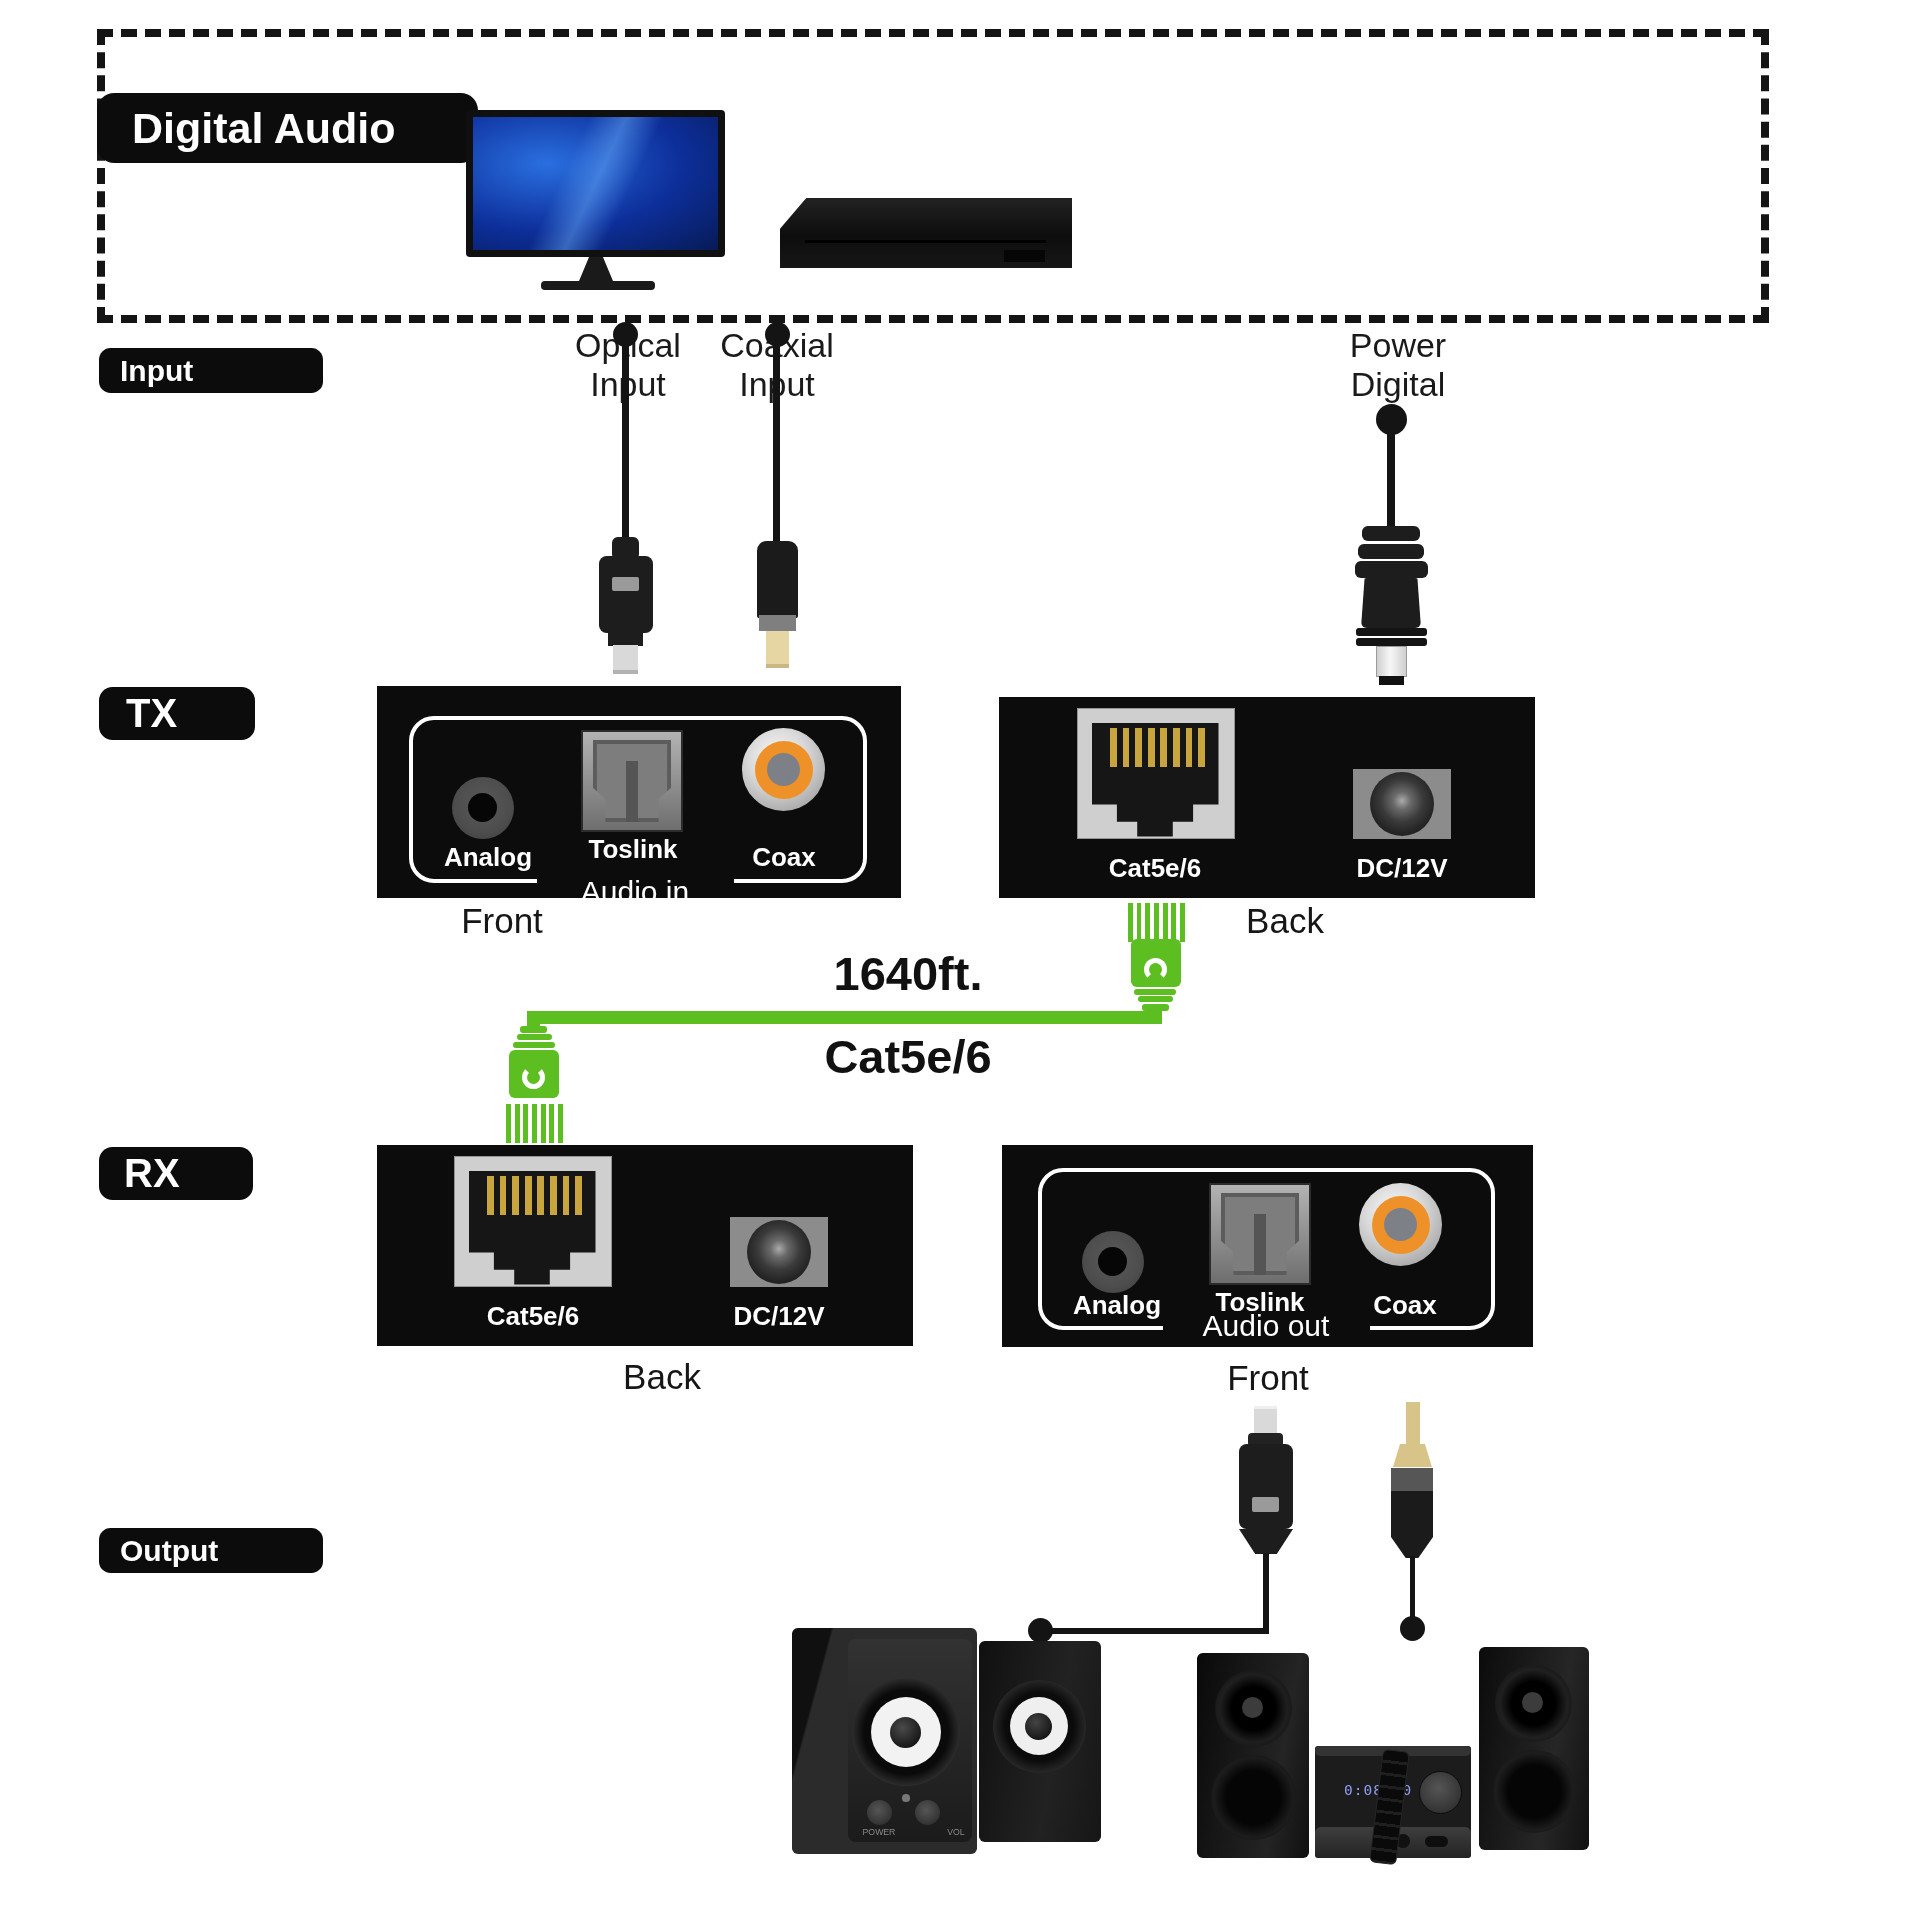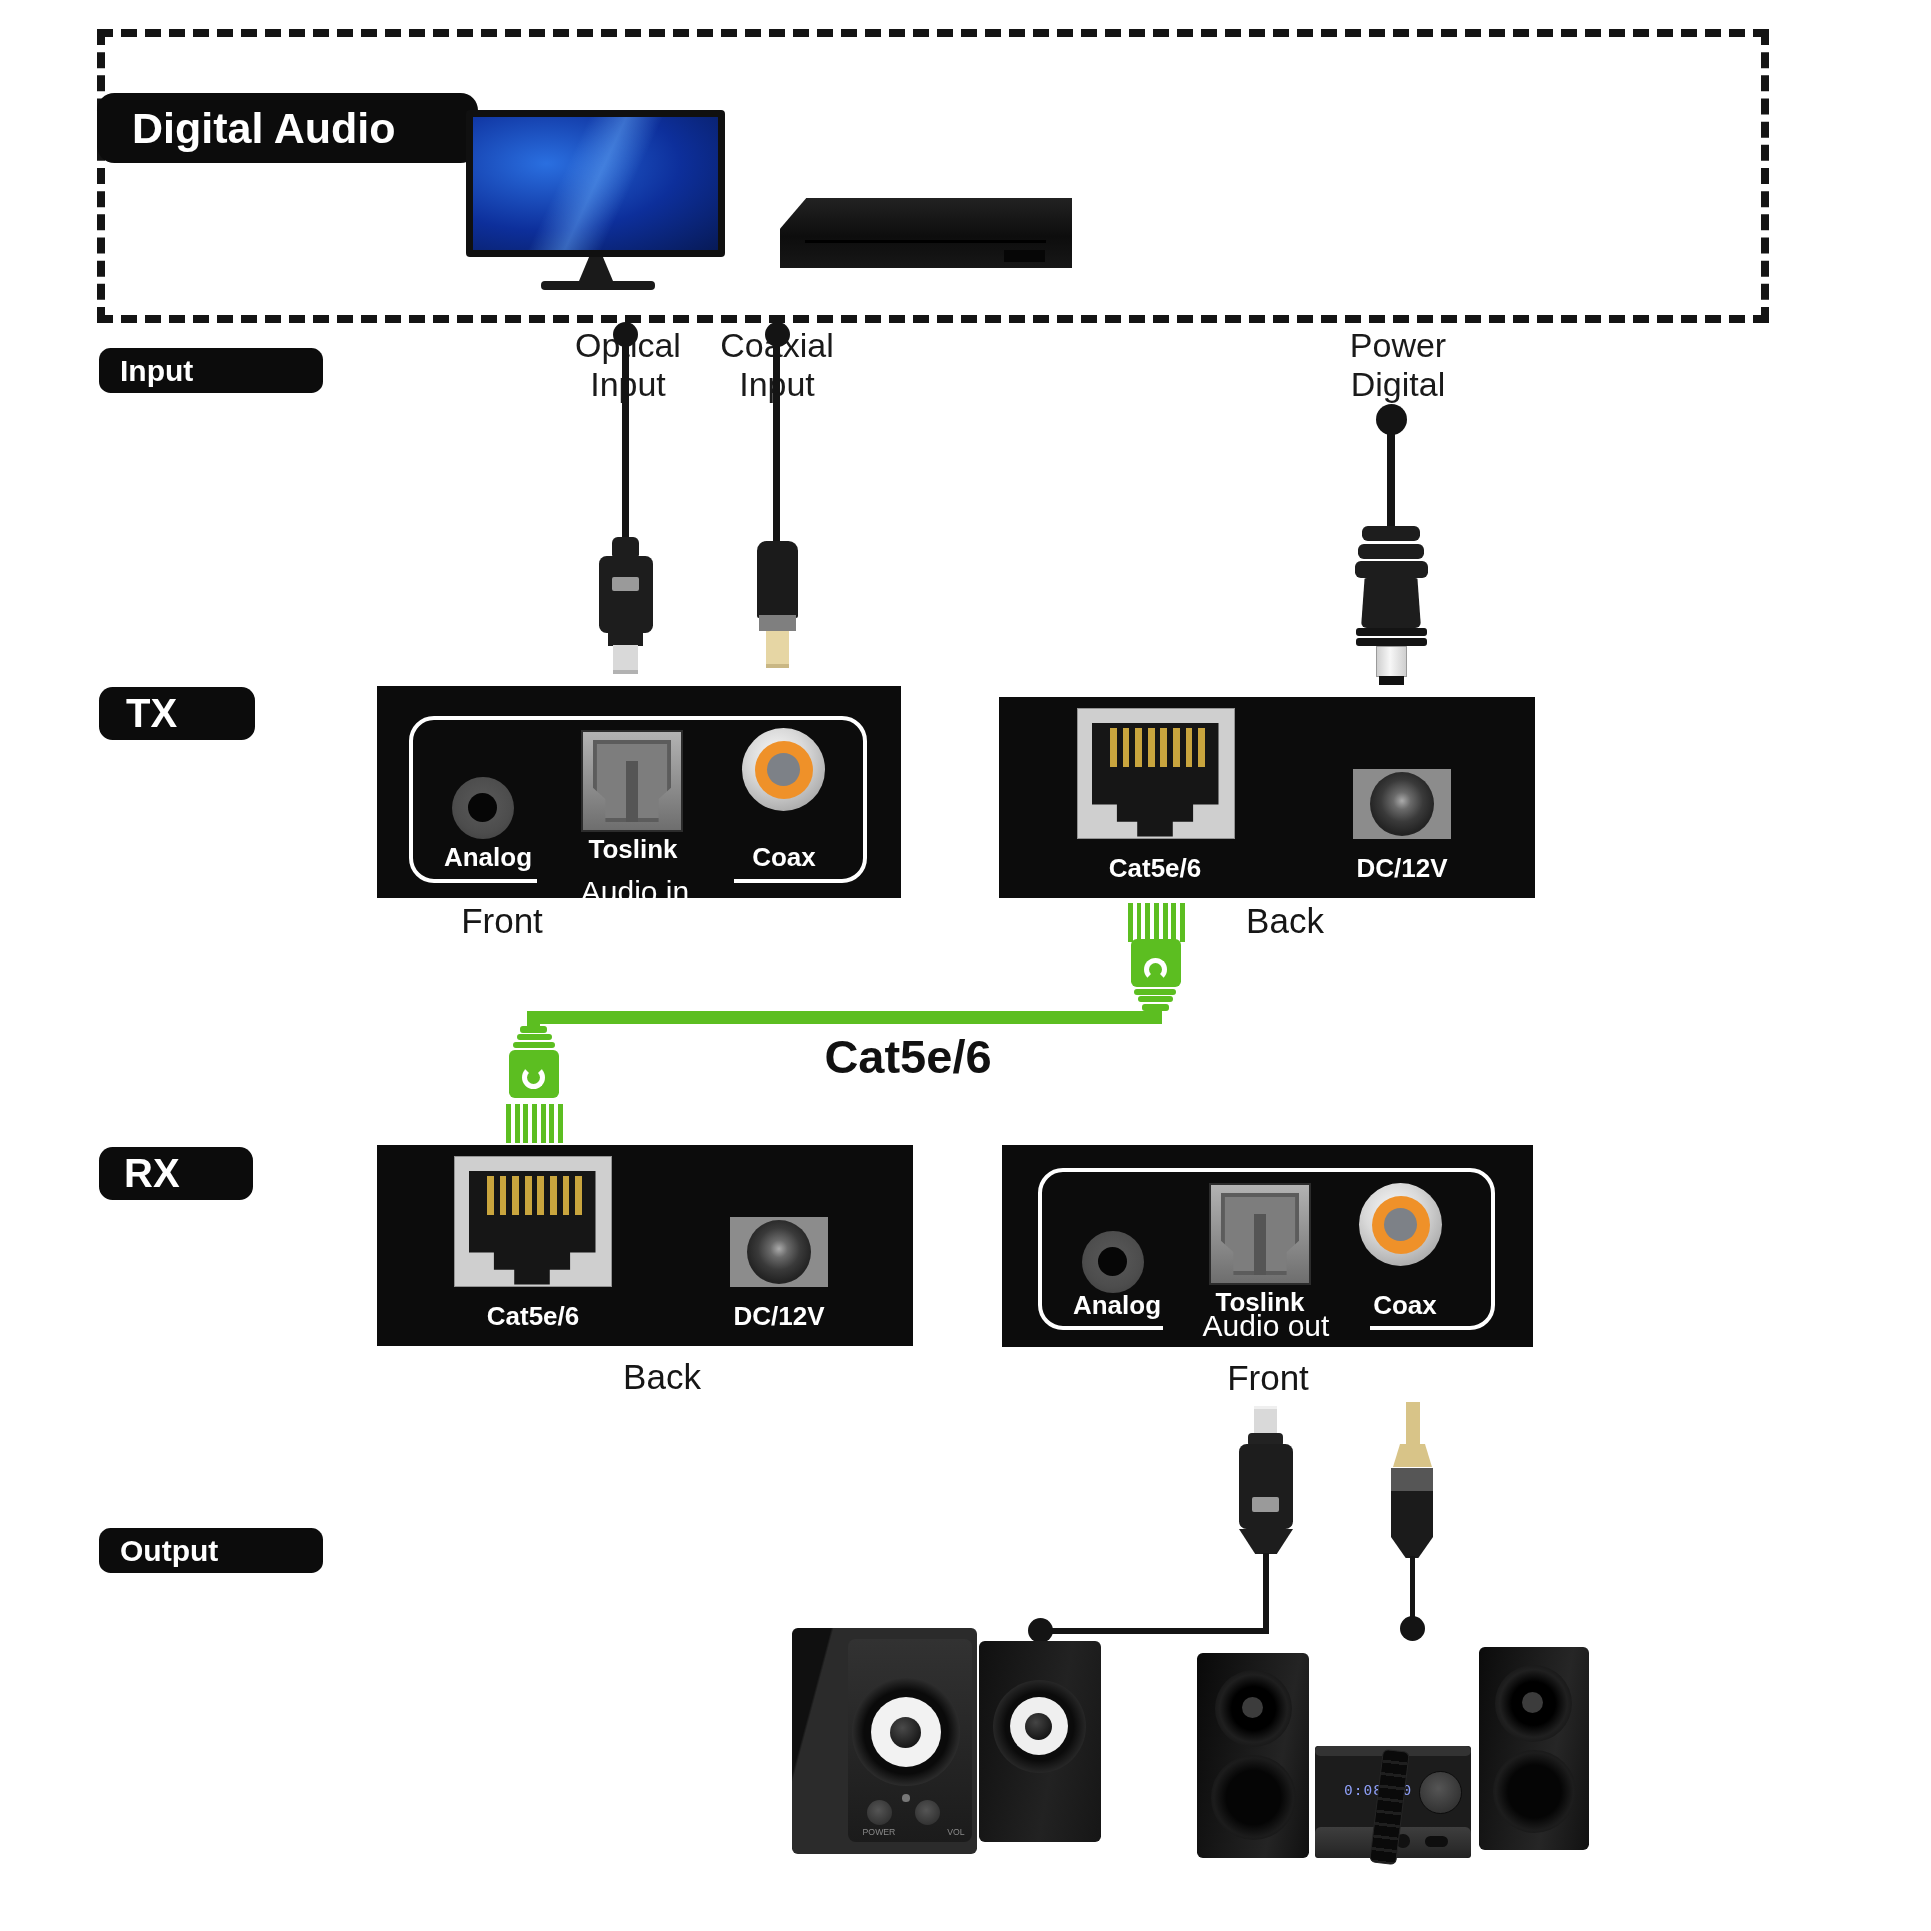--- a/index.html
+++ b/index.html
@@ -199,20 +199,21 @@
     <div class="hline green" style="left:527px;top:1011px;width:635px;height:12.6px;"></div>
 
     <div class="vline green" style="left:527px;top:1011px;width:12.6px;height:17.4px;"></div>
     <div class="grib" style="left:520px;top:1026px;width:27px;height:6.8px;"></div>
     <div class="grib" style="left:517px;top:1034px;width:35px;height:5.8px;"></div>
     <div class="grib" style="left:513px;top:1042px;width:42px;height:5.8px;"></div>
     <div class="gbody" style="left:509px;top:1050px;"></div>
     <div class="gU" style="left:522px;top:1066px;transform:rotate(0deg);"></div>
     <div class="gpins" style="left:506px;top:1104px;"></div>
   </div>
+  <div class="big-note" style="left:763px;top:946px;width:290px;">1640ft.</div>
   <div class="big-note" style="left:763px;top:1029px;width:290px;">Cat5e/6</div>
 
   <div class="chip" style="left:99px;top:1147px;width:129px;height:53px;border-radius:13.5px;font-size:40px;padding-left:25px;">
     <span>RX</span>
   </div>
 
   <div>
     <div class="panel" style="left:377px;top:1145px;width:536px;height:201px;"></div>
     <div class="rj45-frame" style="left:454px;top:1156px;">
       <div class="rj45-inner"></div>

